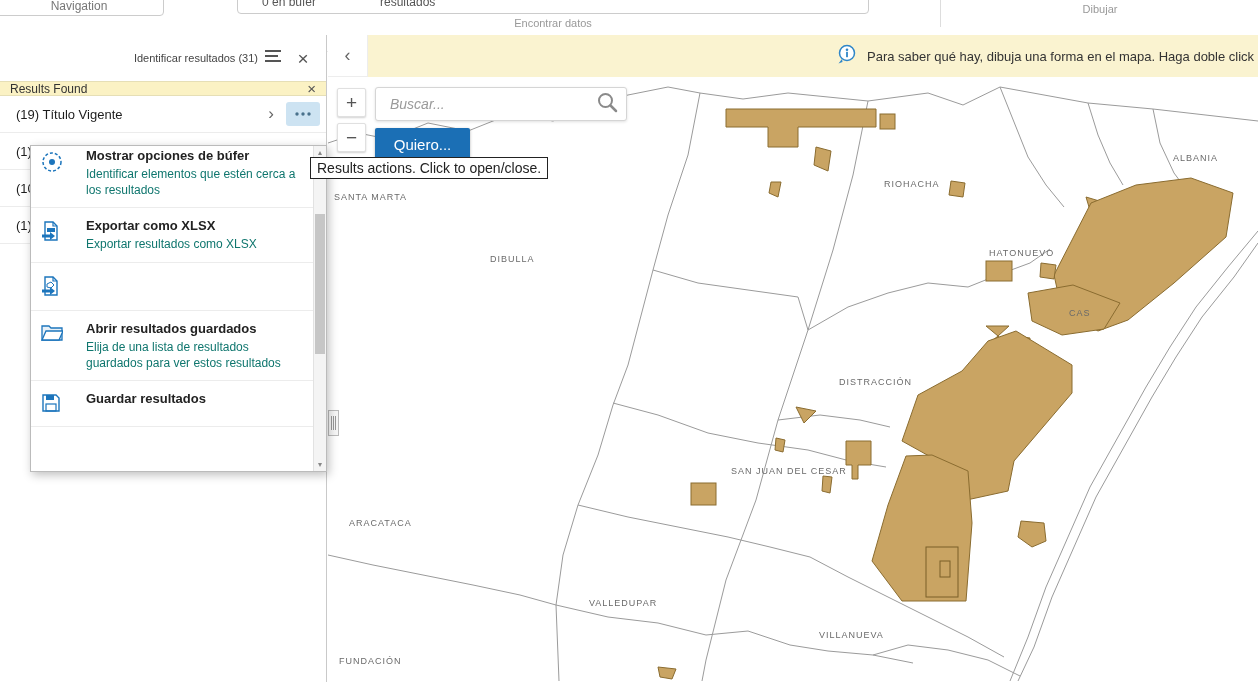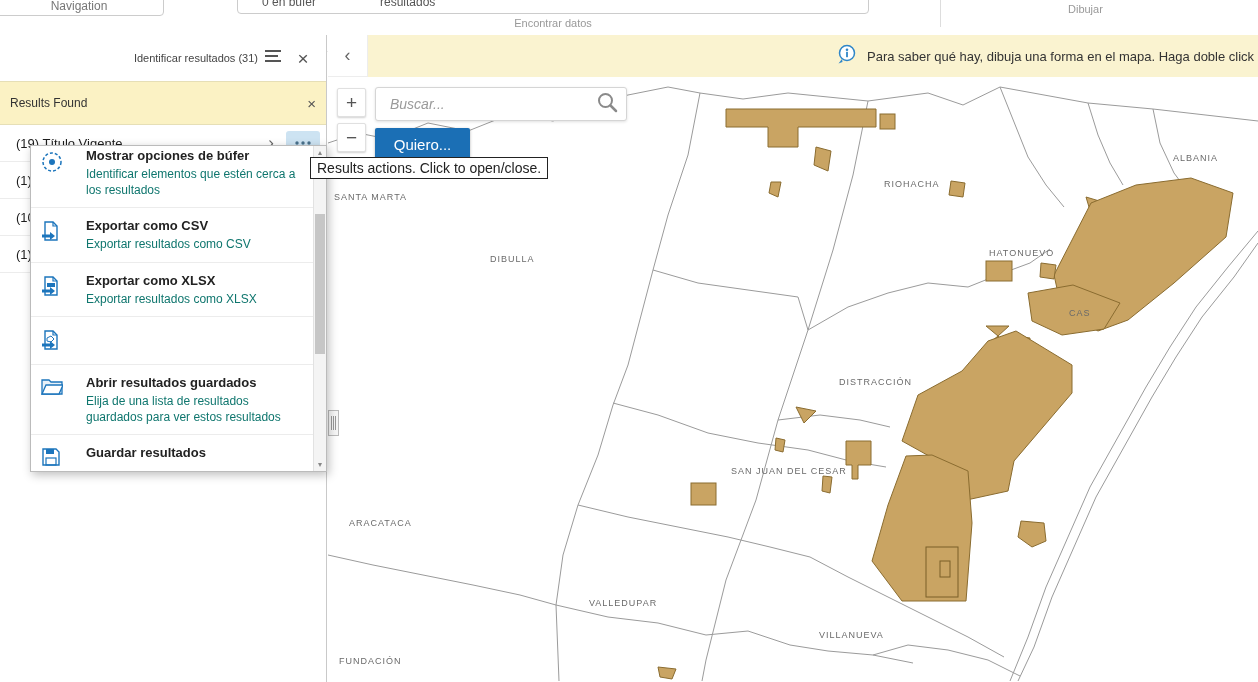--- a/index.html
+++ b/index.html
@@ -10,29 +10,29 @@
   }
   
   .topbar { position:absolute; left:0; top:0; width:1258px; height:52px; background:#fff; overflow:hidden; border-bottom:1px solid #ececec; }
   .navtab { position:absolute; left:-6px; top:-16px; width:170px; height:32px; border:1px solid #ccc; border-radius:4px; background:#fff;
             display:flex; align-items:flex-end; justify-content:center; padding-bottom:2px; font-size:12px; color:#777; }
   .centerbox { position:absolute; left:237px; top:-20px; width:632px; height:34px; border:1px solid #ccc; border-radius:4px; background:#fff; }
   .cb-t1 { position:absolute; left:262px; top:-5px; font-size:12px; color:#555; }
   .cb-t2 { position:absolute; left:380px; top:-5px; font-size:12px; color:#555; }
   .find-data { position:absolute; left:503px; top:17px; width:100px; text-align:center; font-size:11px; color:#999; }
   .right-sep { position:absolute; left:940px; top:0; width:1px; height:27px; background:#ddd; }
-  .draw-label { position:absolute; left:1068px; top:3px; width:64px; text-align:left; font-size:11px; color:#999; }
+  .draw-label { position:absolute; left:1068px; top:3px; width:64px; text-align:center; font-size:11px; color:#999; }
 
   
   .panel { position:absolute; left:0; top:35px; width:327px; height:647px; background:#fff; border-right:1px solid #c9c9c9; }
   .panel-header { height:46px; display:flex; align-items:center; padding:0 8px; }
   .panel-title { flex:1; text-align:right; font-size:11px; color:#444; padding-left:22px; }
   .icon-btn { width:30px; height:30px; display:flex; align-items:center; justify-content:center; color:#555; cursor:pointer; }
   .close-x { font-size:19px; color:#555; line-height:1; }
-  .results-found { height:44px; background:#FBF2C4; border-top:1px solid #e6dfb6; border-bottom:1px solid #e6dfb6;
+  .results-found { height:15px; background:#FBF2C4; border-top:1px solid #e6dfb6; border-bottom:1px solid #e6dfb6;
                    display:flex; align-items:center; padding:0 10px; font-size:12px; color:#333; }
   .rf-close { margin-left:auto; font-size:15px; color:#555; cursor:pointer; }
   .row { height:37px; display:flex; align-items:center; border-bottom:1px solid #ececec; font-size:13px; color:#1d1d1d; padding:0 6px 0 16px; }
   .row .chev { margin-left:auto; color:#666; font-size:17px; width:22px; text-align:center; }
   .dots-btn { width:34px; height:24px; background:#cde3f2; border-radius:3px; display:flex; align-items:center; justify-content:center; margin-left:4px; cursor:pointer; }
 
   
   .menu { position:absolute; left:30px; top:145px; width:297px; height:327px; background:#fff; border:1px solid #bbb;
           box-shadow:2px 3px 9px rgba(0,0,0,.25); z-index:30; overflow:hidden; }
   .menu-inner { position:absolute; left:0; top:0; right:13px; bottom:0; overflow:hidden; }
@@ -150,34 +150,20 @@
             <circle cx="11" cy="12" r="9" fill="none" stroke="#1C75BC" stroke-width="1.5" stroke-dasharray="3,2"></circle>
             <circle cx="11" cy="12" r="3" fill="#1C75BC"></circle>
           </svg>
       </span>
       <div class="mi-text">
         <div class="mi-title">Mostrar opciones de búfer</div>
         <div class="mi-desc">Identificar elementos que estén cerca a los resultados</div>
       </div>
     </div>
 
-    <div class="menu-item">
-      <span class="mi-icon">
-        <svg width="20" height="22" viewBox="0 0 20 22">
-            <path d="M4,2 h8 l4,4 v14 h-12 z" fill="#fff" stroke="#1C75BC" stroke-width="1.4"></path>
-            <path d="M12,2 v4 h4" fill="none" stroke="#1C75BC" stroke-width="1.2"></path>
-            <rect x="1" y="14.5" width="8" height="3" fill="#1C75BC"></rect>
-            <path d="M9,12 L14,16 9,20 z" fill="#1C75BC"></path>
-          </svg>
-      </span>
-      <div class="mi-text">
-        <div class="mi-title">Exportar como CSV</div>
-        <div class="mi-desc">Exportar resultados como CSV</div>
-      </div>
-    </div>
 
     <div class="menu-item">
       <span class="mi-icon">
         <svg width="20" height="22" viewBox="0 0 20 22">
             <path d="M4,2 h8 l4,4 v14 h-12 z" fill="#fff" stroke="#1C75BC" stroke-width="1.4"></path>
             <path d="M12,2 v4 h4" fill="none" stroke="#1C75BC" stroke-width="1.2"></path>
             <rect x="6" y="8" width="8" height="4" fill="#1C75BC"></rect>
             <rect x="1" y="14.5" width="8" height="3" fill="#1C75BC"></rect>
             <path d="M9,12 L14,16 9,20 z" fill="#1C75BC"></path>
           </svg>

